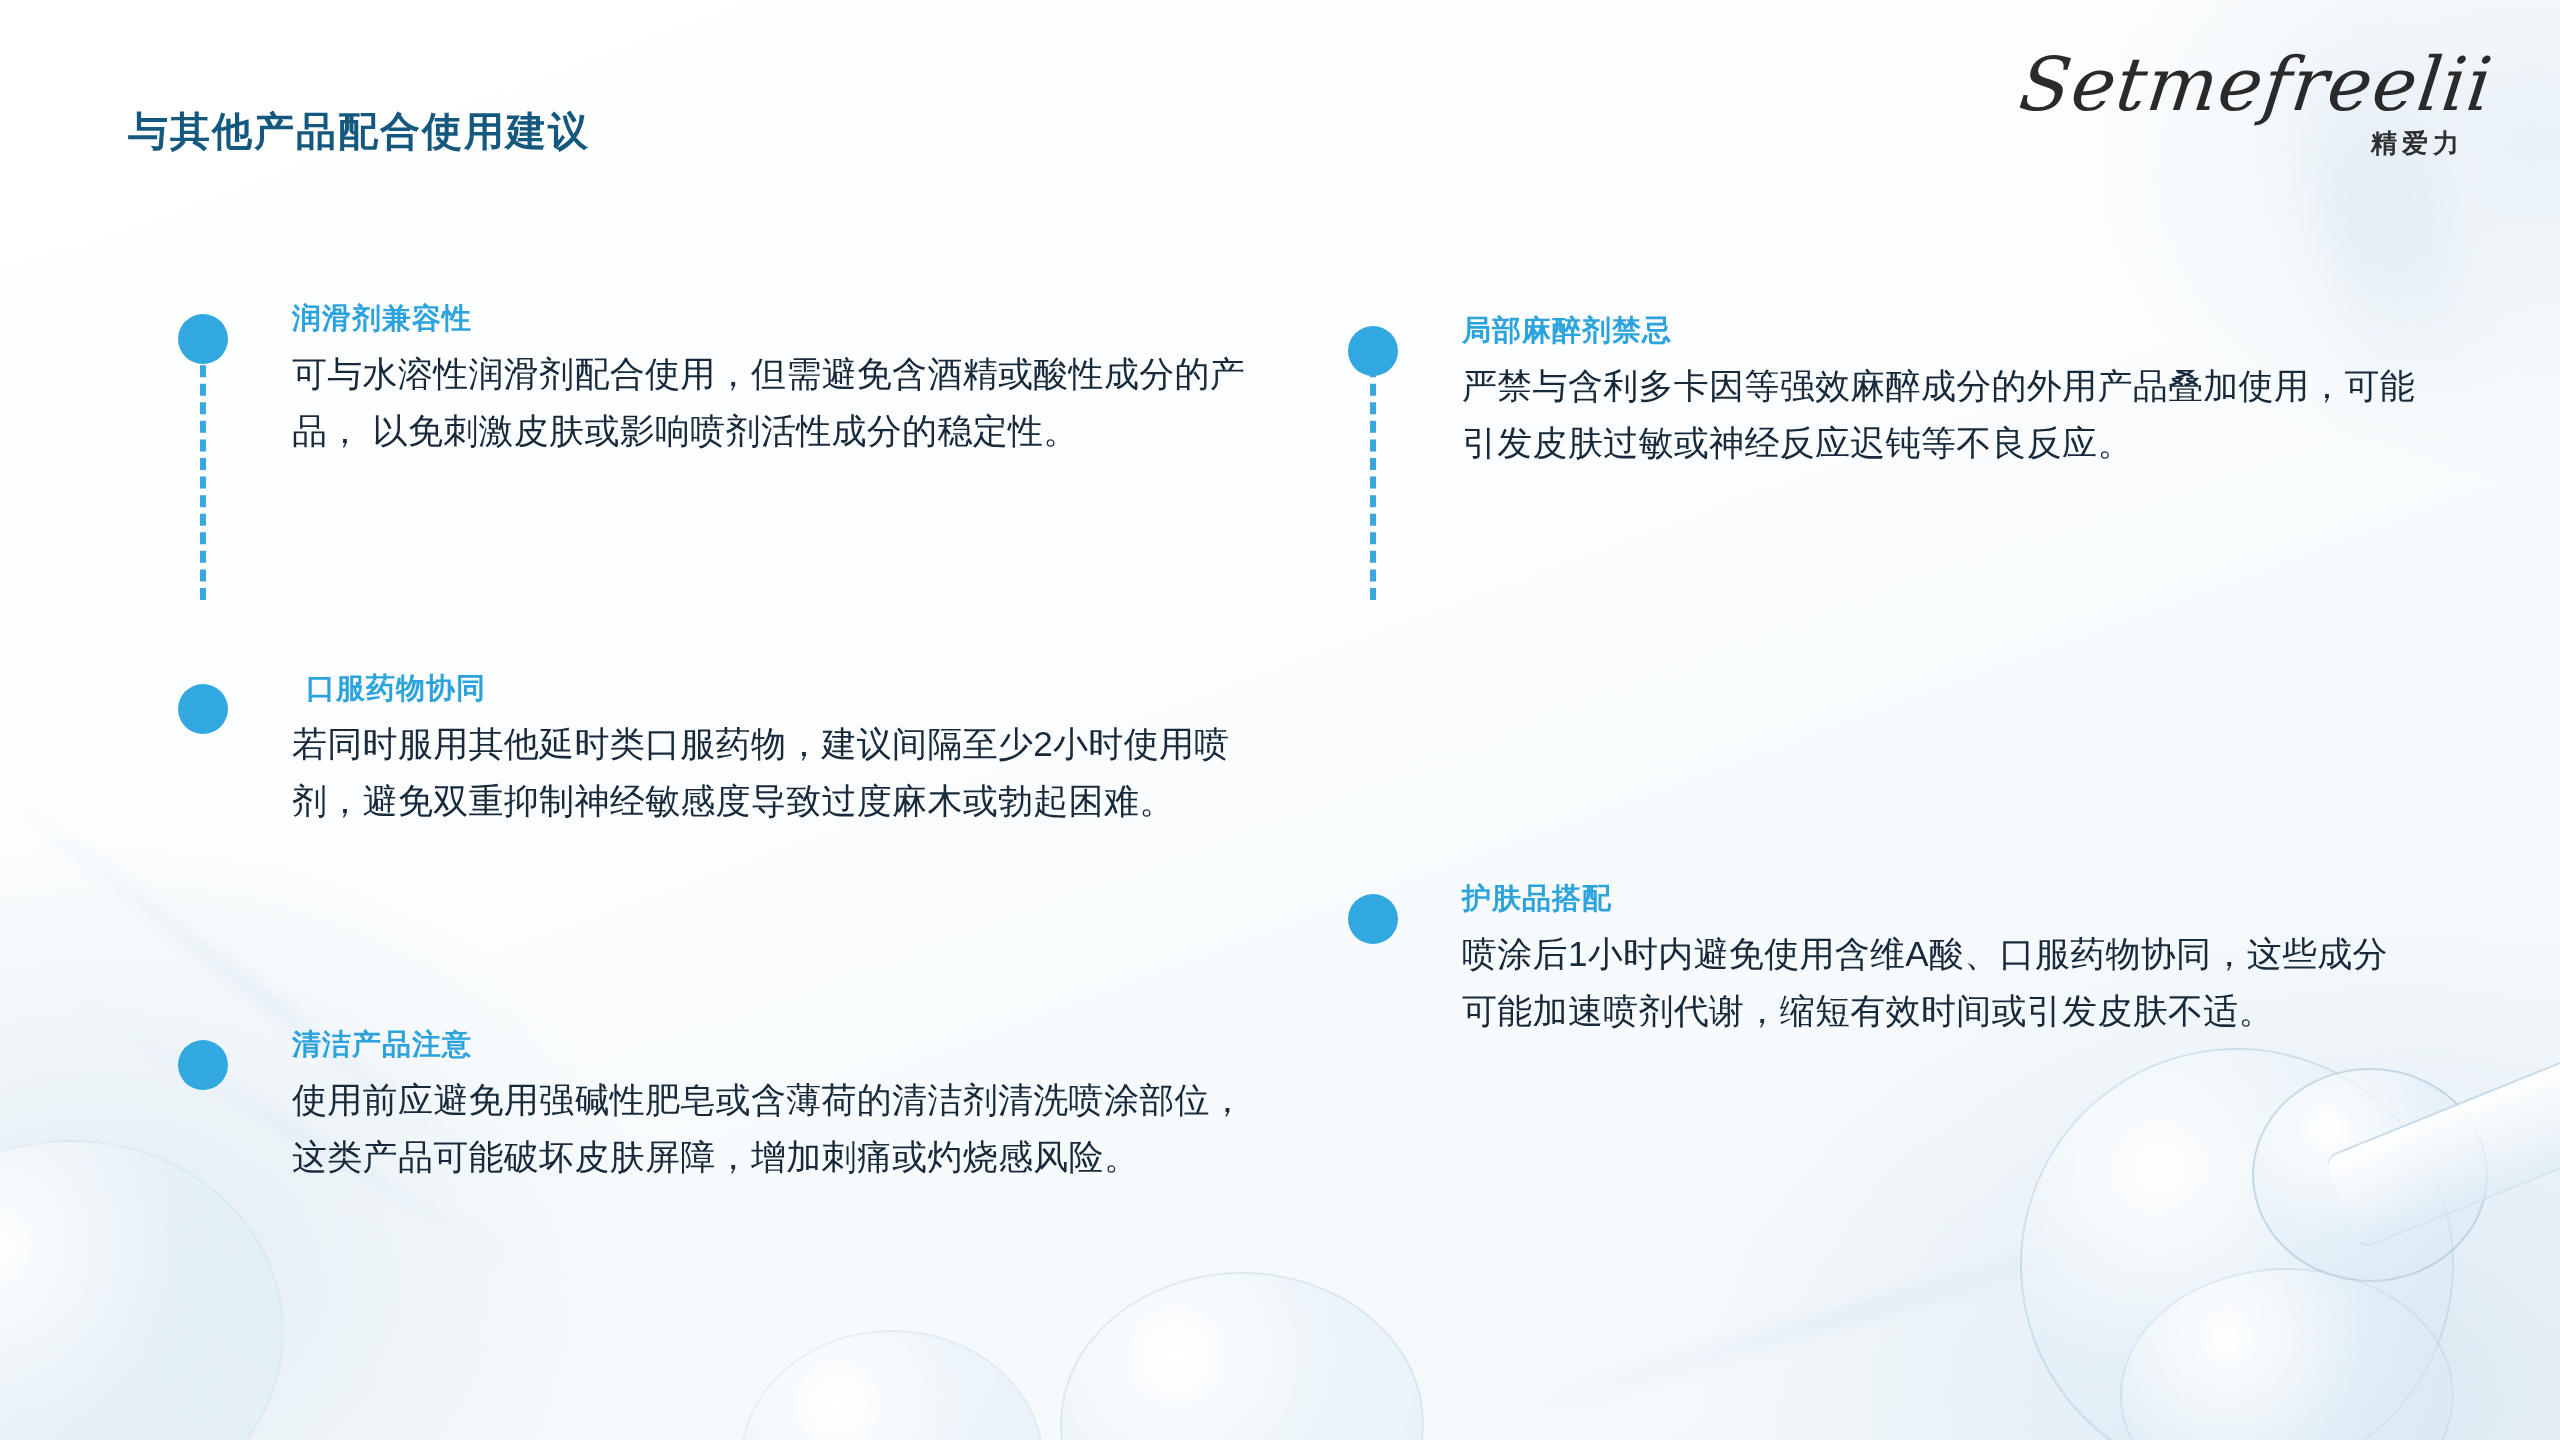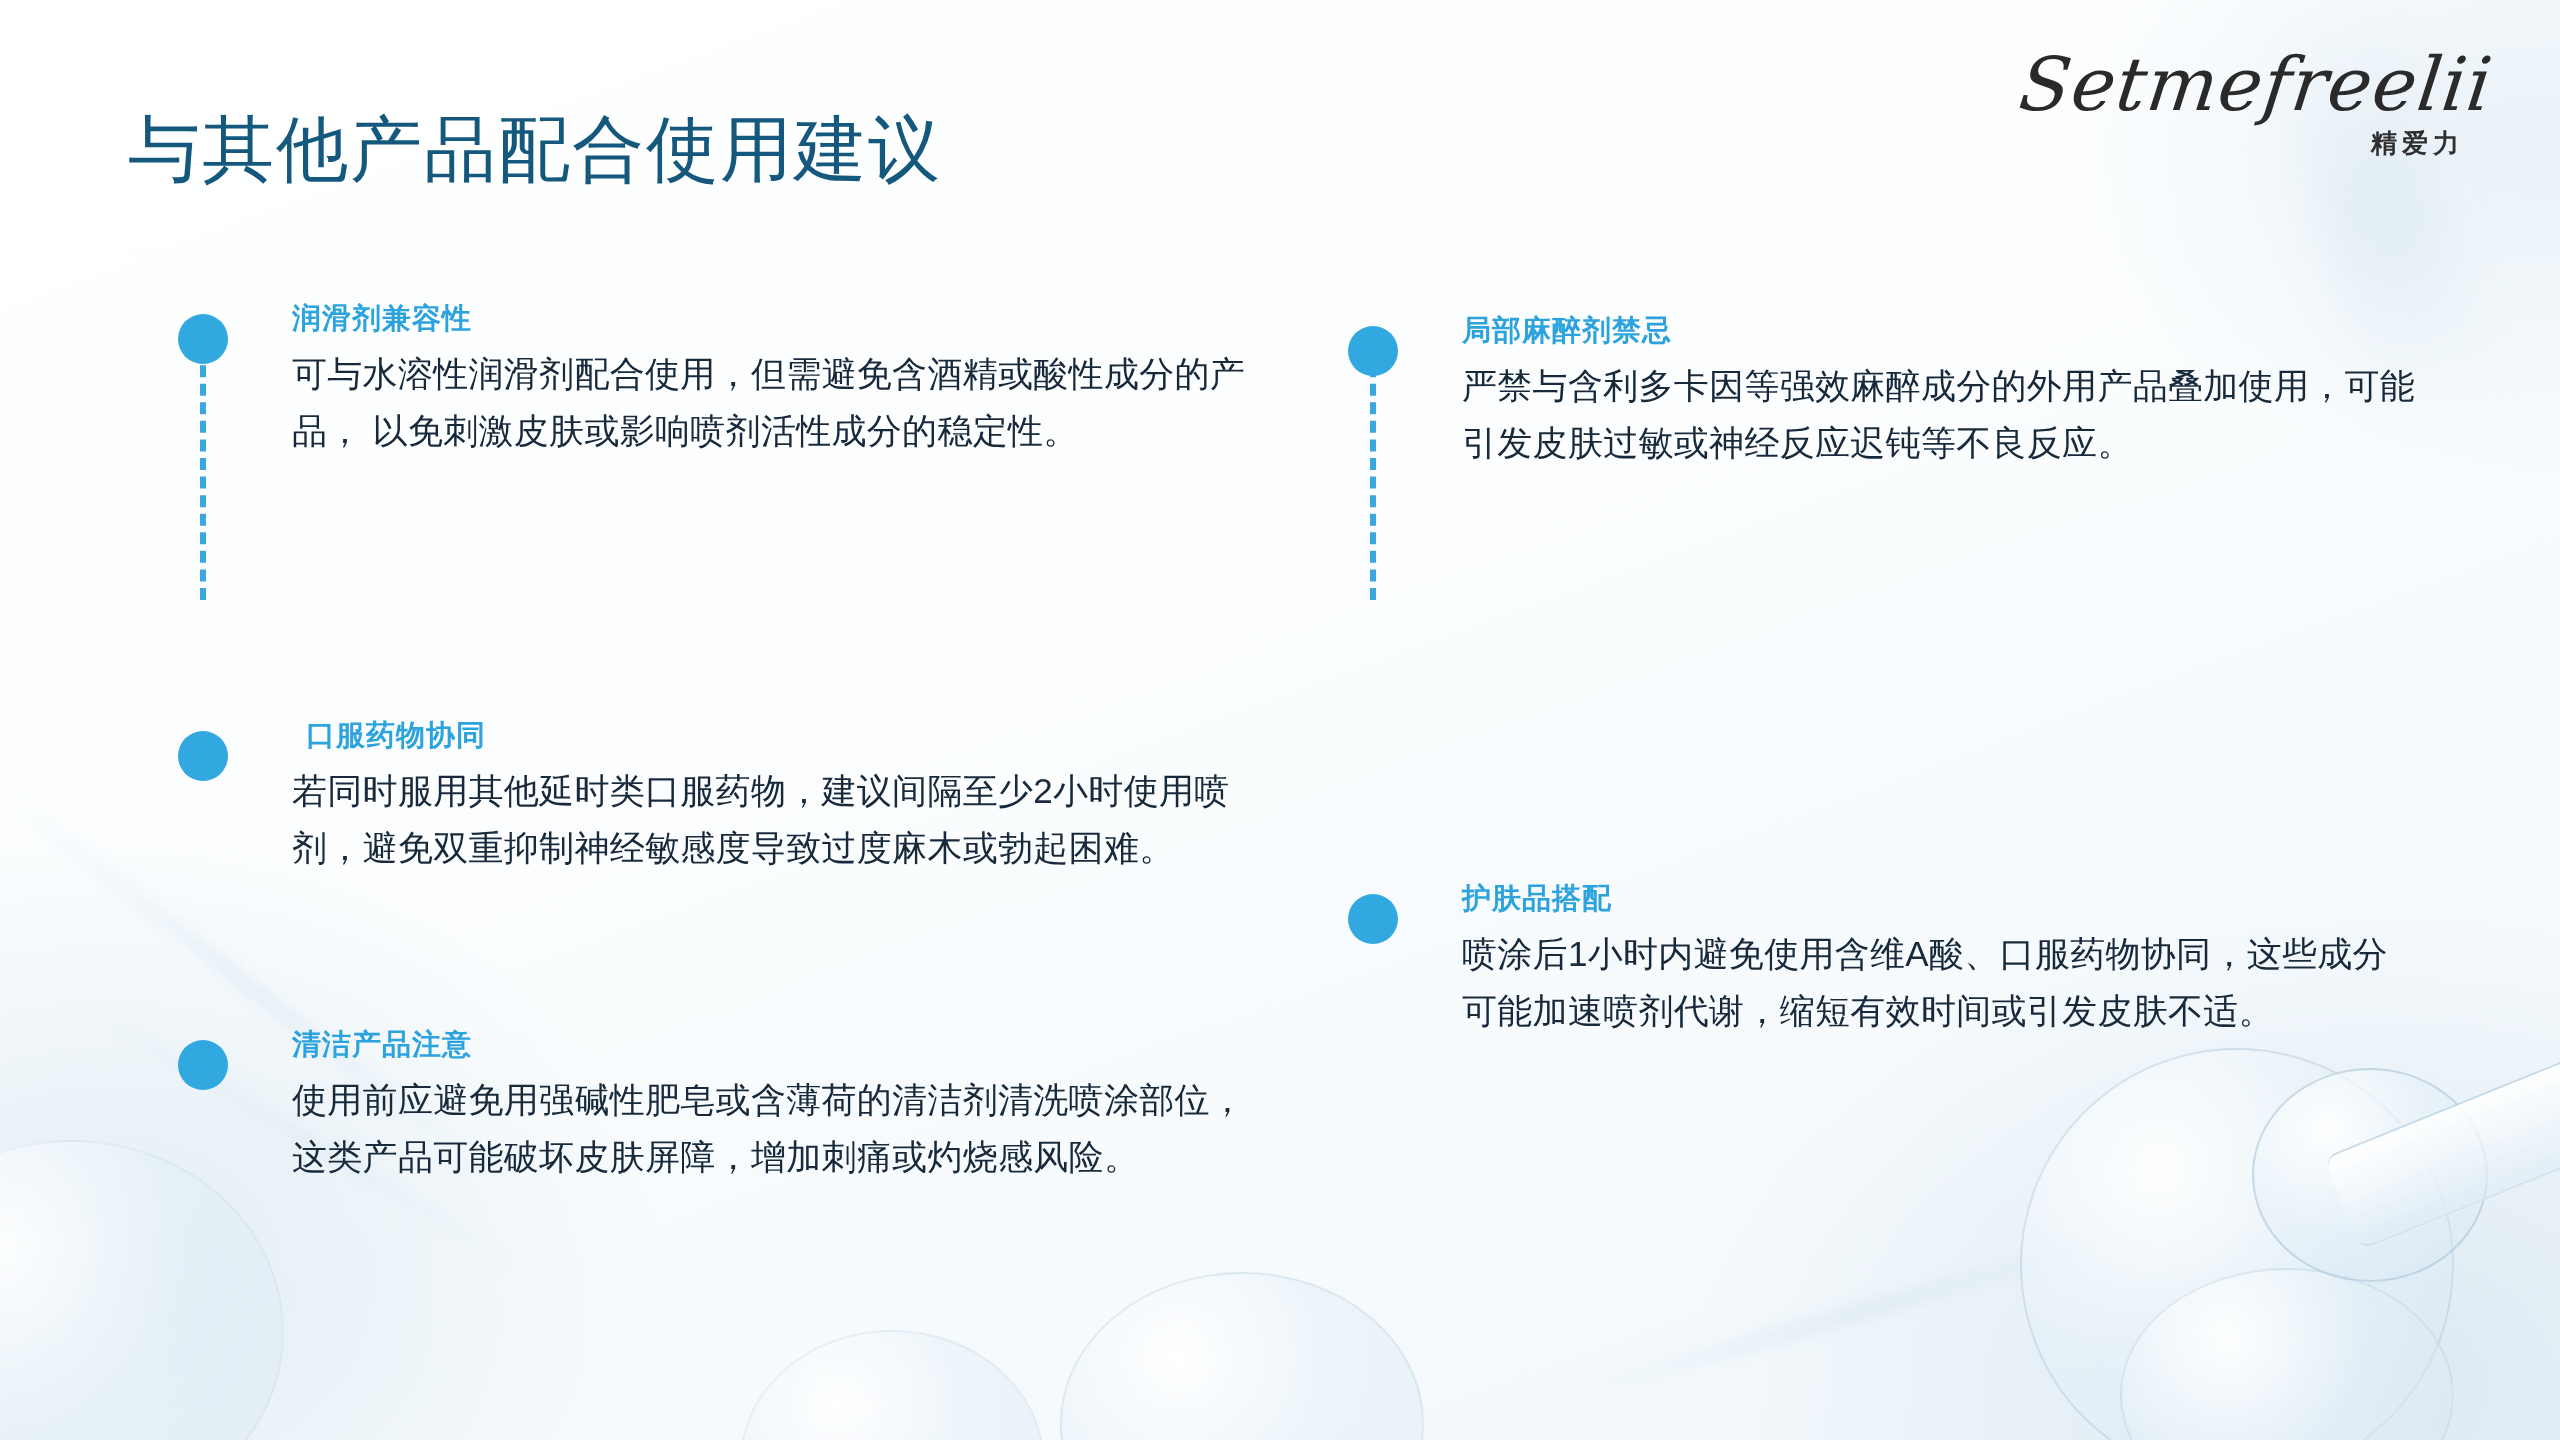--- a/index.html
+++ b/index.html
@@ -61,22 +61,22 @@
     border-bottom: 2px solid rgba(158,188,210,0.42);
     background: linear-gradient(180deg, rgba(255,255,255,0.9), rgba(221,235,245,0.55));
     border-radius: 14px;
   }
 
   
   .page-title {
     position: absolute;
     left: 128px;
     top: 108px;
-    font-size: 72px;
-    font-weight: 400;
+    font-size: 40px;
+    font-weight: 700;
     letter-spacing: 2px;
     color: #15587E;
     line-height: 1.15;
     white-space: nowrap;
   }
 
   .logo {
     position: absolute;
     right: 68px;
     top: 46px;
@@ -153,21 +153,21 @@
     font-size: 35px;
     color: #17293A;
     line-height: 1.62;
     margin: 0;
     max-width: 955px;
     letter-spacing: 0.3px;
   }
 
   
   .col-left  .it1 { position:absolute; top: 0px;   left:0; right:0; }
-  .col-left  .it2 { position:absolute; top: 370px; left:0; right:0;margin-top:47px; }
+  .col-left  .it2 { position:absolute; top: 370px; left:0; right:0; }
   .col-left  .it3 { position:absolute; top: 726px; left:0; right:0; }
   .col-right .it1 { position:absolute; top: 12px;   left:0; right:0; }
   .col-right .it2 { position:absolute; top: 580px; left:0; right:4px; }
 
   .col-left .it1 .dot { top: 14px; }
   .col-left .it2 .dot { top: 14px; }
   .col-left .it3 .dot { top: 14px; }
   .col-right .it1 .dot { top: 14px; }
   .col-right .it2 .dot { top: 14px; }
 </style>

